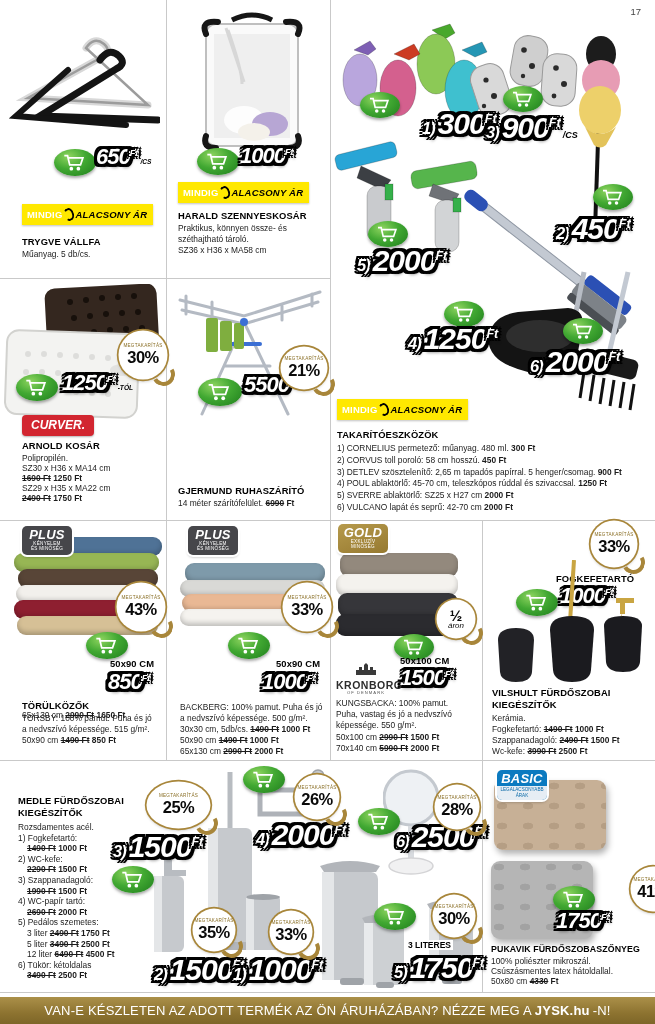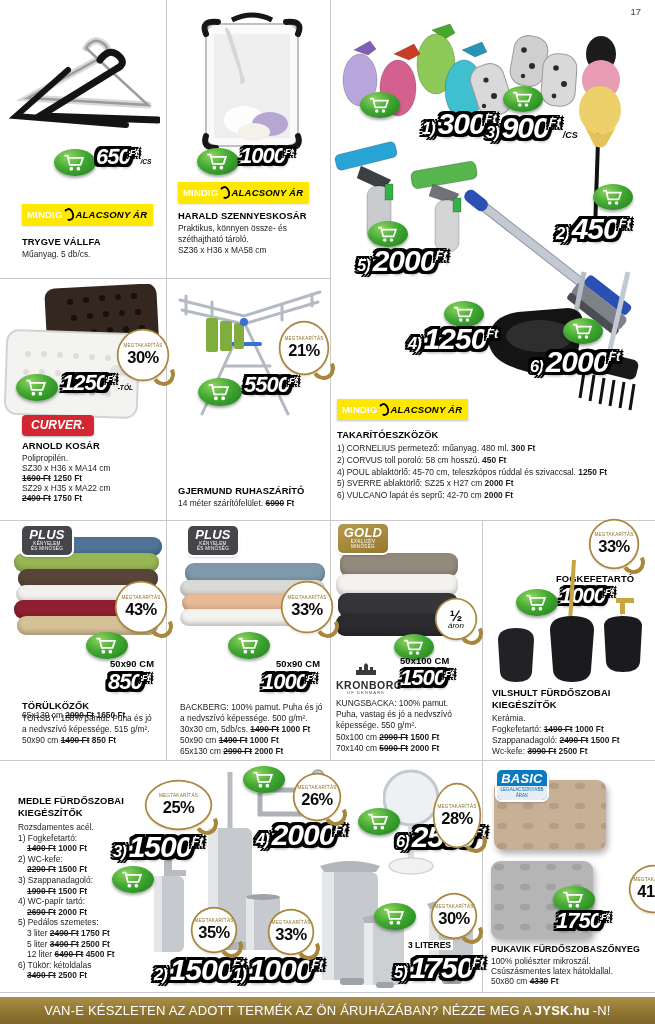--- a/index.html
+++ b/index.html
@@ -282,20 +282,21 @@
 
   <div class="ylw" style="left:337px;top:399px;">
     <span class="y1">MINDIG</span>
       <span class="sw"></span>
       <span class="y2">ALACSONY ÁR</span>
   </div>
   <div class="abs bt" style="left:337px;top:429px;">TAKARÍTÓESZKÖZÖK</div>
   <div class="abs" style="left:337px;top:443px;width:315px;">
     <div class="t nw" style="line-height:11.8px;"><span>1) CORNELIUS permetező: műanyag. 480 ml.</span> <b>300 Ft</b></div>
     <div class="t nw" style="line-height:11.8px;"><span>2) CORVUS toll poroló: 58 cm hosszú.</span> <b>450 Ft</b></div>
+    <div class="t nw" style="line-height:11.8px;"><span>3) DETLEV szösztelenítő: 2,65 m tapadós papírral. 5 henger/csomag.</span> <b>900 Ft</b></div>
     <div class="t nw" style="line-height:11.8px;"><span>4) POUL ablaktörlő: 45-70 cm, teleszkópos rúddal és szivaccsal.</span> <b>1250 Ft</b></div>
     <div class="t nw" style="line-height:11.8px;"><span>5) SVERRE ablaktörlő: SZ25 x H27 cm</span> <b>2000 Ft</b></div>
     <div class="t nw" style="line-height:11.8px;"><span>6) VULCANO lapát és seprű: 42-70 cm</span> <b>2000 Ft</b></div>
   </div>
 
   <svg class="abs" style="left:4px;top:284px;" width="160" height="135" viewBox="0 0 160 135">
     <rect x="42" y="2" width="112" height="72" rx="10" fill="#34271f" transform="rotate(-3 98 38)"></rect>
     <g fill="#17100b">
         <circle cx="66" cy="18" r="3"></circle>
         <circle cx="82" cy="16" r="3"></circle>
@@ -369,21 +370,21 @@
       <path d="M72 40 L30 132 M72 40 L116 132 M52 84 L98 84 M42 106 L108 106"></path>
       <path d="M60 62 L88 62" stroke="#3b6fd4" stroke-width="4"></path>
     </g>
     <g fill="#7fae3f">
         <rect x="34" y="36" width="12" height="34" rx="2"></rect>
         <rect x="48" y="39" width="12" height="30" rx="2"></rect>
         <rect x="62" y="41" width="10" height="26" rx="2"></rect>
       </g>
     <circle cx="72" cy="40" r="4" fill="#3b6fd4"></circle>
   </svg>
-  <div class="disc" style="left:282px;top:324px;width:44px;height:48px;">
+  <div class="disc" style="left:282px;top:348px;width:44px;height:40px;">
     <span class="mt">MEGTAKARÍTÁS</span>
       <span class="pct">21%</span>
   </div>
   <span class="cart" style="left:198px;top:378px;width:44px;height:28px;">
       <svg viewBox="0 0 24 18">
         <path d="M2 2.5h3l2 8.5h10l2.2-6.5H6.2" fill="none" stroke="#fff" stroke-width="1.6"></path>
         <circle cx="8.5" cy="14.5" r="1.7" fill="#fff"></circle>
         <circle cx="15" cy="14.5" r="1.7" fill="#fff"></circle>
       </svg>
     </span>
@@ -624,21 +625,21 @@
     <span class="num">4)</span><span>2000</span><span class="ft">Ft</span>
   </div>
 
   <span class="cart" style="left:358px;top:808px;width:42px;height:27px;">
       <svg viewBox="0 0 24 18">
         <path d="M2 2.5h3l2 8.5h10l2.2-6.5H6.2" fill="none" stroke="#fff" stroke-width="1.6"></path>
         <circle cx="8.5" cy="14.5" r="1.7" fill="#fff"></circle>
         <circle cx="15" cy="14.5" r="1.7" fill="#fff"></circle>
       </svg>
     </span>
-  <div class="disc" style="left:436px;top:786px;width:42px;height:59px;">
+  <div class="disc" style="left:436px;top:786px;width:42px;height:42px;">
     <span class="mt">MEGTAKARÍTÁS</span>
       <span class="pct">28%</span>
   </div>
   <div class="abs bp s30" style="left:396px;top:822px;">
     <span class="num">6)</span><span>2500</span><span class="ft">Ft</span>
   </div>
 
   <div class="disc" style="left:194px;top:910px;width:40px;height:40px;">
     <span class="mt">MEGTAKARÍTÁS</span>
       <span class="pct">35%</span>

